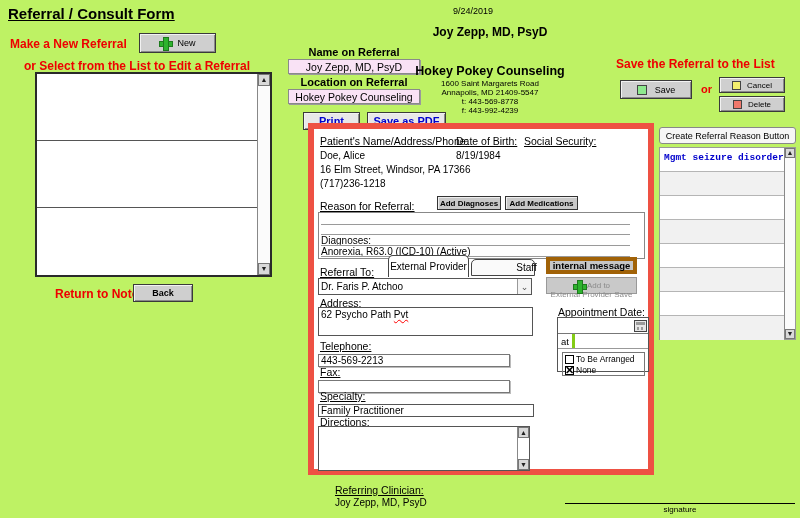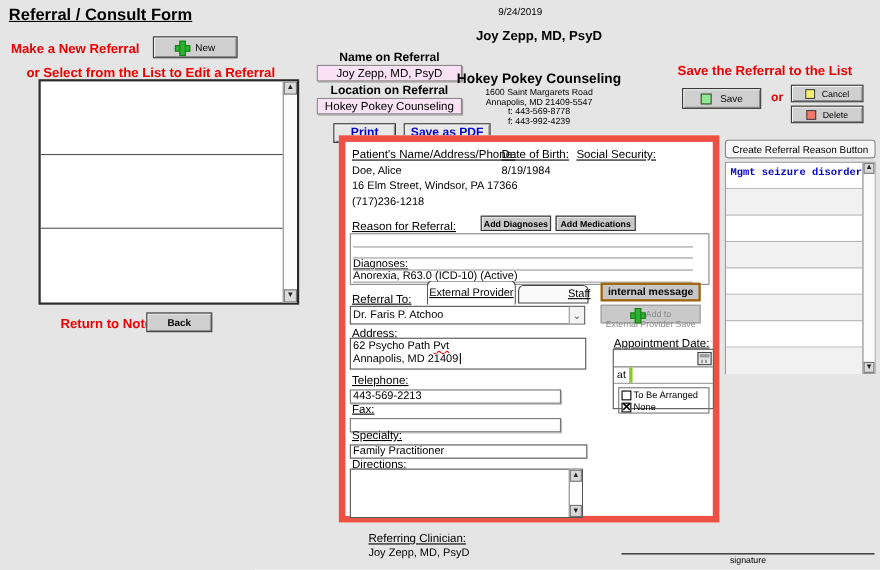--- a/index.html
+++ b/index.html
@@ -1,27 +1,27 @@
 <!DOCTYPE html>
 <html><head>
 <meta charset="utf-8">
 <style>
   * { box-sizing: border-box; margin: 0; padding: 0; }
   body { font-family: "Liberation Sans", sans-serif; background:#fff; }
-  #screen { position: relative; width: 800px; height: 518px; background: #e5e5e5; overflow: hidden; font-family: "Liberation Sans", sans-serif; }
+  #screen { position: relative; width: 800px; height: 518px; background: #bef264; overflow: hidden; font-family: "Liberation Sans", sans-serif; }
   .abs { position: absolute; }
   .red-label { color:#ee0000; font-weight:bold; font-size:12px; white-space:nowrap; }
   .ulabel { text-decoration: underline; font-size:10.5px; color:#000; white-space:nowrap; }
   .val { font-size:10px; color:#000; white-space:nowrap; }
   .center { text-align:center; }
 
   .btn3d { background:#cfcfcf; border:1px solid #3a3a3a;
            box-shadow: inset 1px 1px 0 #f2f2f2, inset -1px -1px 0 #8a8a8a;
            display:flex; align-items:center; justify-content:center; font-size:9px; color:#000; cursor:default; }
-  .btn-flat { background:#c6c6c6; border:2px solid #a16207; display:flex; align-items:center; justify-content:center; }
+  .btn-flat { background:#c6c6c6; border:4px solid #a16207; display:flex; align-items:center; justify-content:center; }
   .pinkbox { background:#f9e2f5; border:1px solid #8a8a8a; box-shadow:1px 1px 0 #9a9a9a;
              display:flex; align-items:center; justify-content:center; font-size:10.5px; }
   .bluetext { color:#0000cc; font-weight:bold; font-size:11px; }
 
   .plus-icon { position:relative; width:12px; height:12px; display:inline-block; }
   .plus-icon::before { content:""; position:absolute; left:0; top:4px; width:12px; height:4px; background:#2db32d; border:0.5px solid #1d7a1d; }
   .plus-icon::after  { content:""; position:absolute; left:4px; top:0; width:4px; height:12px; background:#2db32d; border:0.5px solid #1d7a1d; }
 
   .swatch { width:10px; height:10px; border:1px solid #444; display:inline-block; }
 
@@ -31,21 +31,21 @@
   .varrow { position:absolute; left:0; width:12px; height:12px; background:#d9d9d9; border:1px solid #777;
             font-size:7px; line-height:10px; text-align:center; color:#222; }
 
   .formbox { border:6px solid #ee5143; background:#fff; }
 
   .rule-row { border-bottom:1px solid #9a9a9a; font-size:10px; white-space:nowrap; overflow:hidden; }
 
   .minibtn { background:#c9c9c9; border:1px solid #333; box-shadow: inset 1px 1px 0 #eee;
              font-size:8px; font-weight:bold; display:flex; align-items:center; justify-content:center; }
 
-  .tab { border:1px solid #444; border-radius:5px 5px 0 0; display:flex; align-items:center; justify-content:center; font-size:10px;text-decoration:underline; }
+  .tab { border:1px solid #444; border-radius:5px 5px 0 0; display:flex; align-items:center; justify-content:center; font-size:10px; }
   .tab.active { background:#fff; border-bottom:none; z-index:3; }
   .tab.inactive { background:#fafafa;padding-left:47px; }
 
   .selectbox { border:1px solid #555; background:#fff; display:flex; align-items:center; font-size:10px; }
   .selectbox .chev { margin-left:auto; width:14px; align-self:stretch; border-left:1px solid #999;
                      display:flex; align-items:center; justify-content:center; font-size:9px; color:#555; background:#f4f4f4; }
 
   .inputbox { border:1px solid #777; background:#fff; font-size:10px; padding:0 2px;
               font-family:"Liberation Sans", sans-serif; width:100%; height:100%; box-shadow:1px 1px 0 #bbb; }
 
@@ -203,21 +203,20 @@
     <div style="display:flex; align-items:center; justify-content:center; gap:4px;">
       <span class="plus-icon" style="width:10px;height:10px;"></span>
       <span>Add to</span>
     </div>
     <div>External Provider Save</div>
   </div>
 
   <div class="abs ulabel" style="left:320px; top:297px;">Address:</div>
   <div class="abs" style="left:318px; top:307px; width:215px; height:29px; border:1px solid #555; background:#fff; font-size:10px; padding:1px 2px; line-height:12px;">
     <div><span>62 Psycho Path</span> <span class="wavy">Pvt</span></div>
-    <div><span>Annapolis, MD 21409</span><span class="cursor-bar"></span></div>
   </div>
 
   <div class="abs ulabel" style="left:320px; top:340px;">Telephone:</div>
   <div class="abs" style="left:318px; top:350px; width:192px; height:13px;">
     <input class="inputbox" value="443-569-2213" style="">
   </div>
 
   <div class="abs ulabel" style="left:320px; top:366px;">Fax:</div>
   <div class="abs" style="left:318px; top:376px; width:192px; height:13px;">
     <input class="inputbox" value="" style="">

